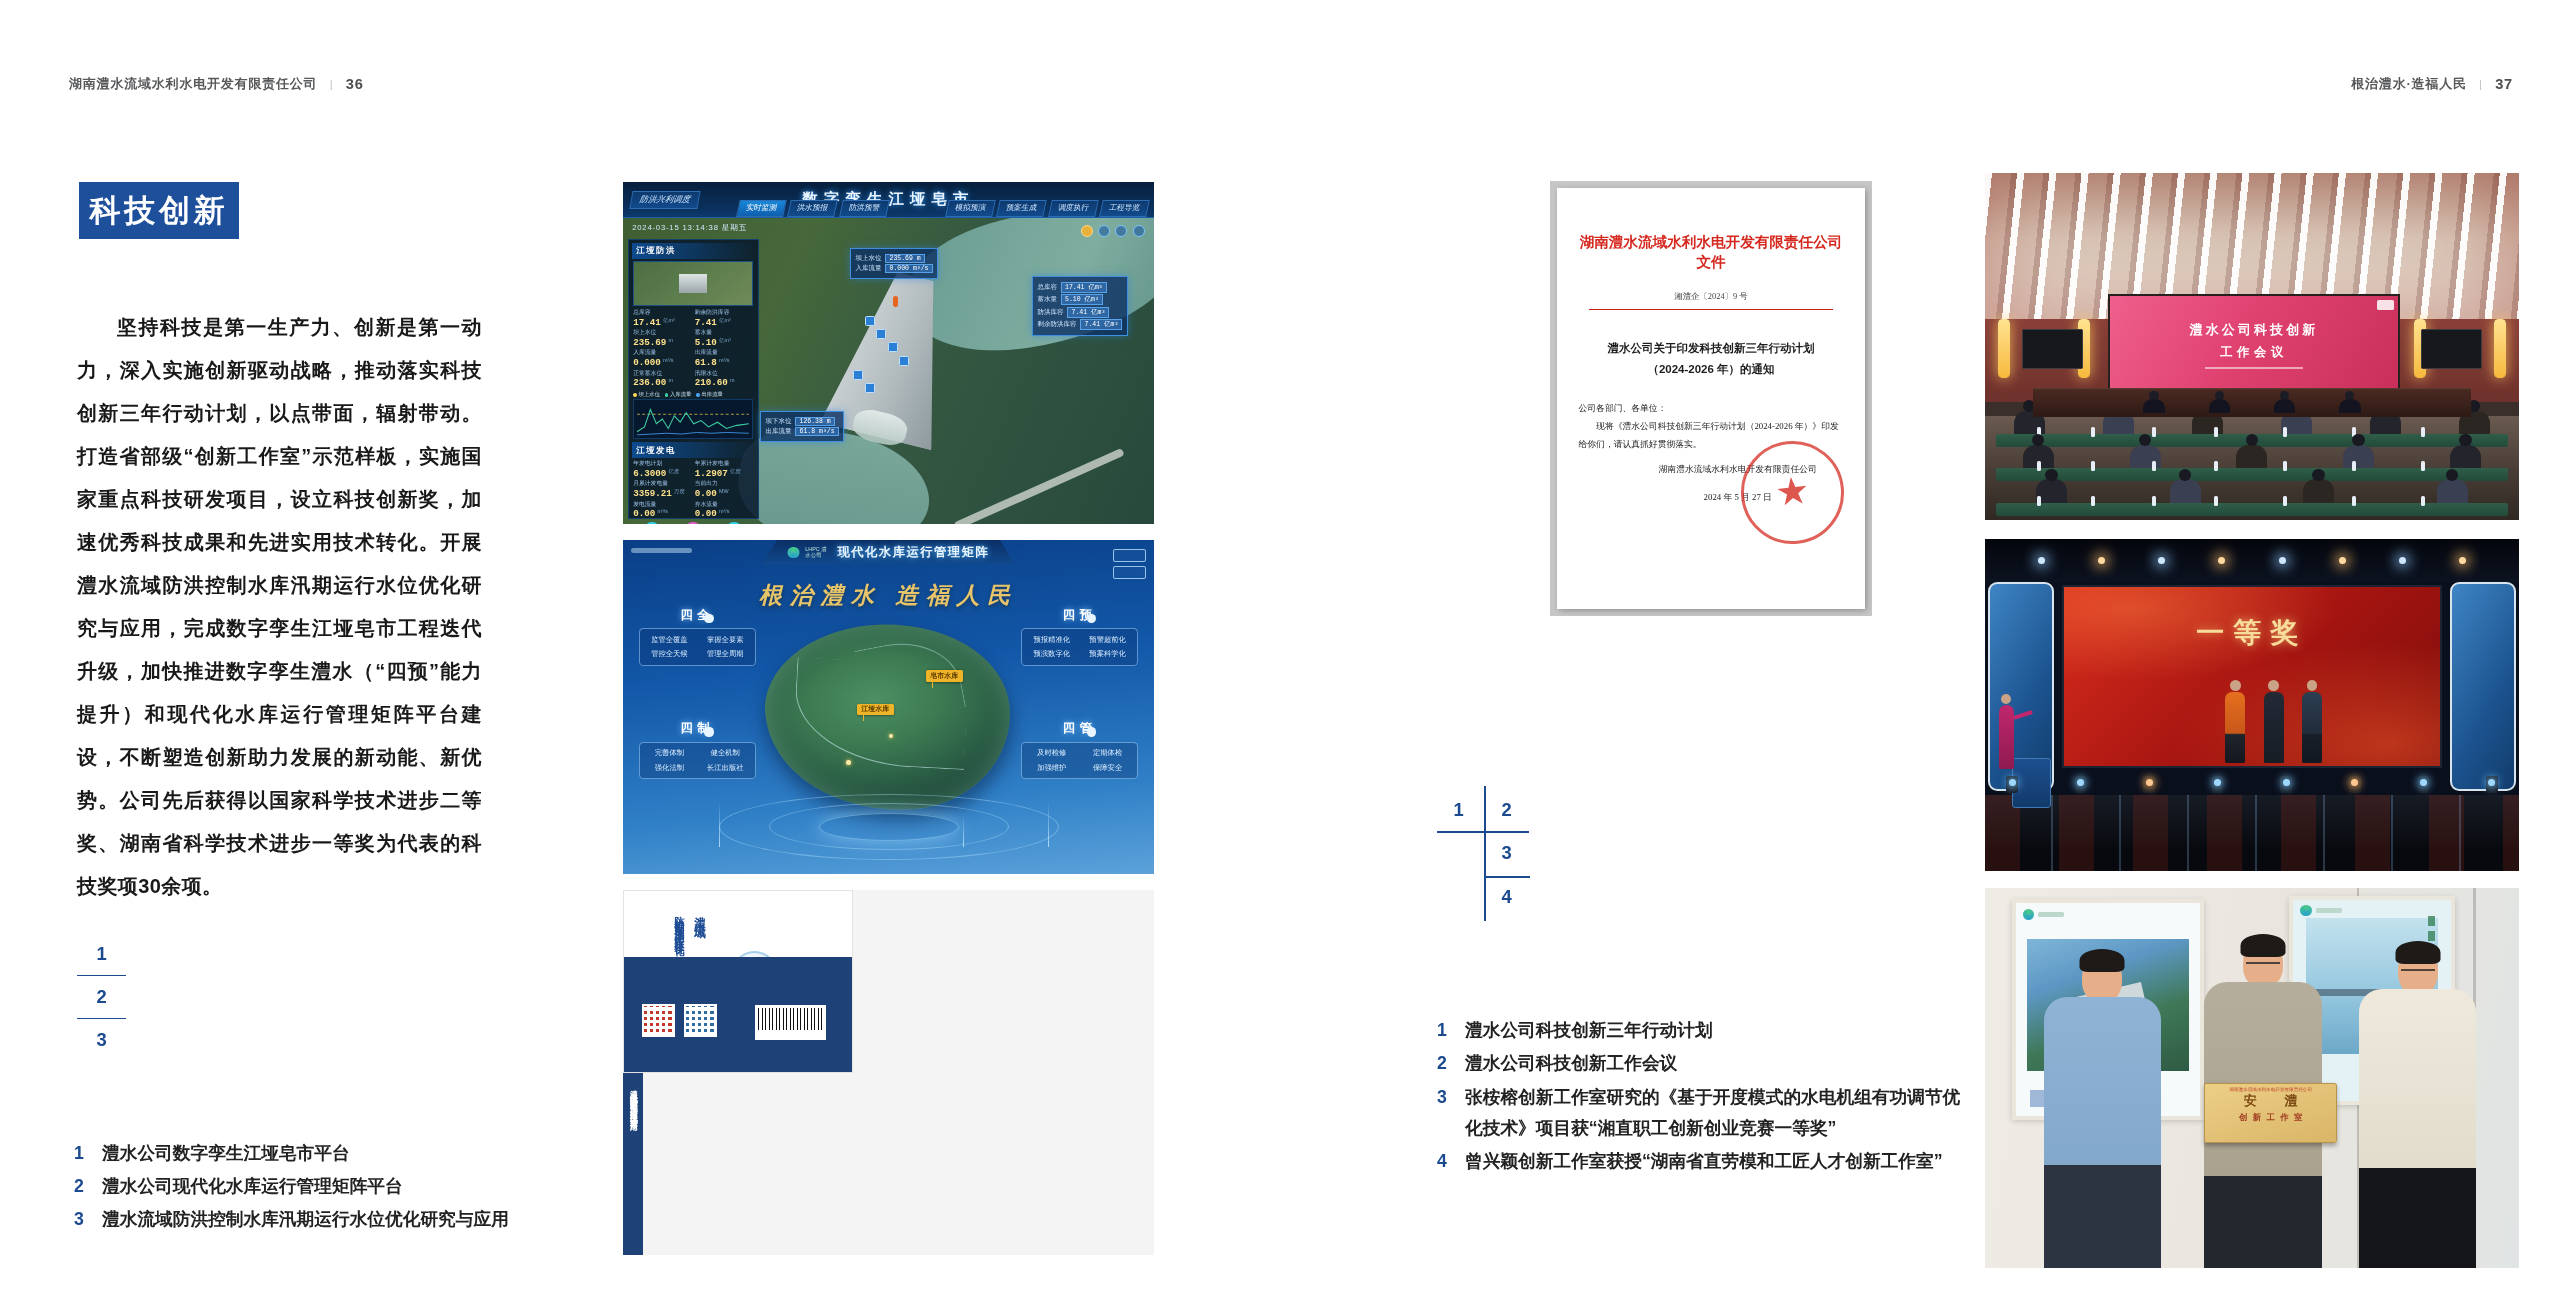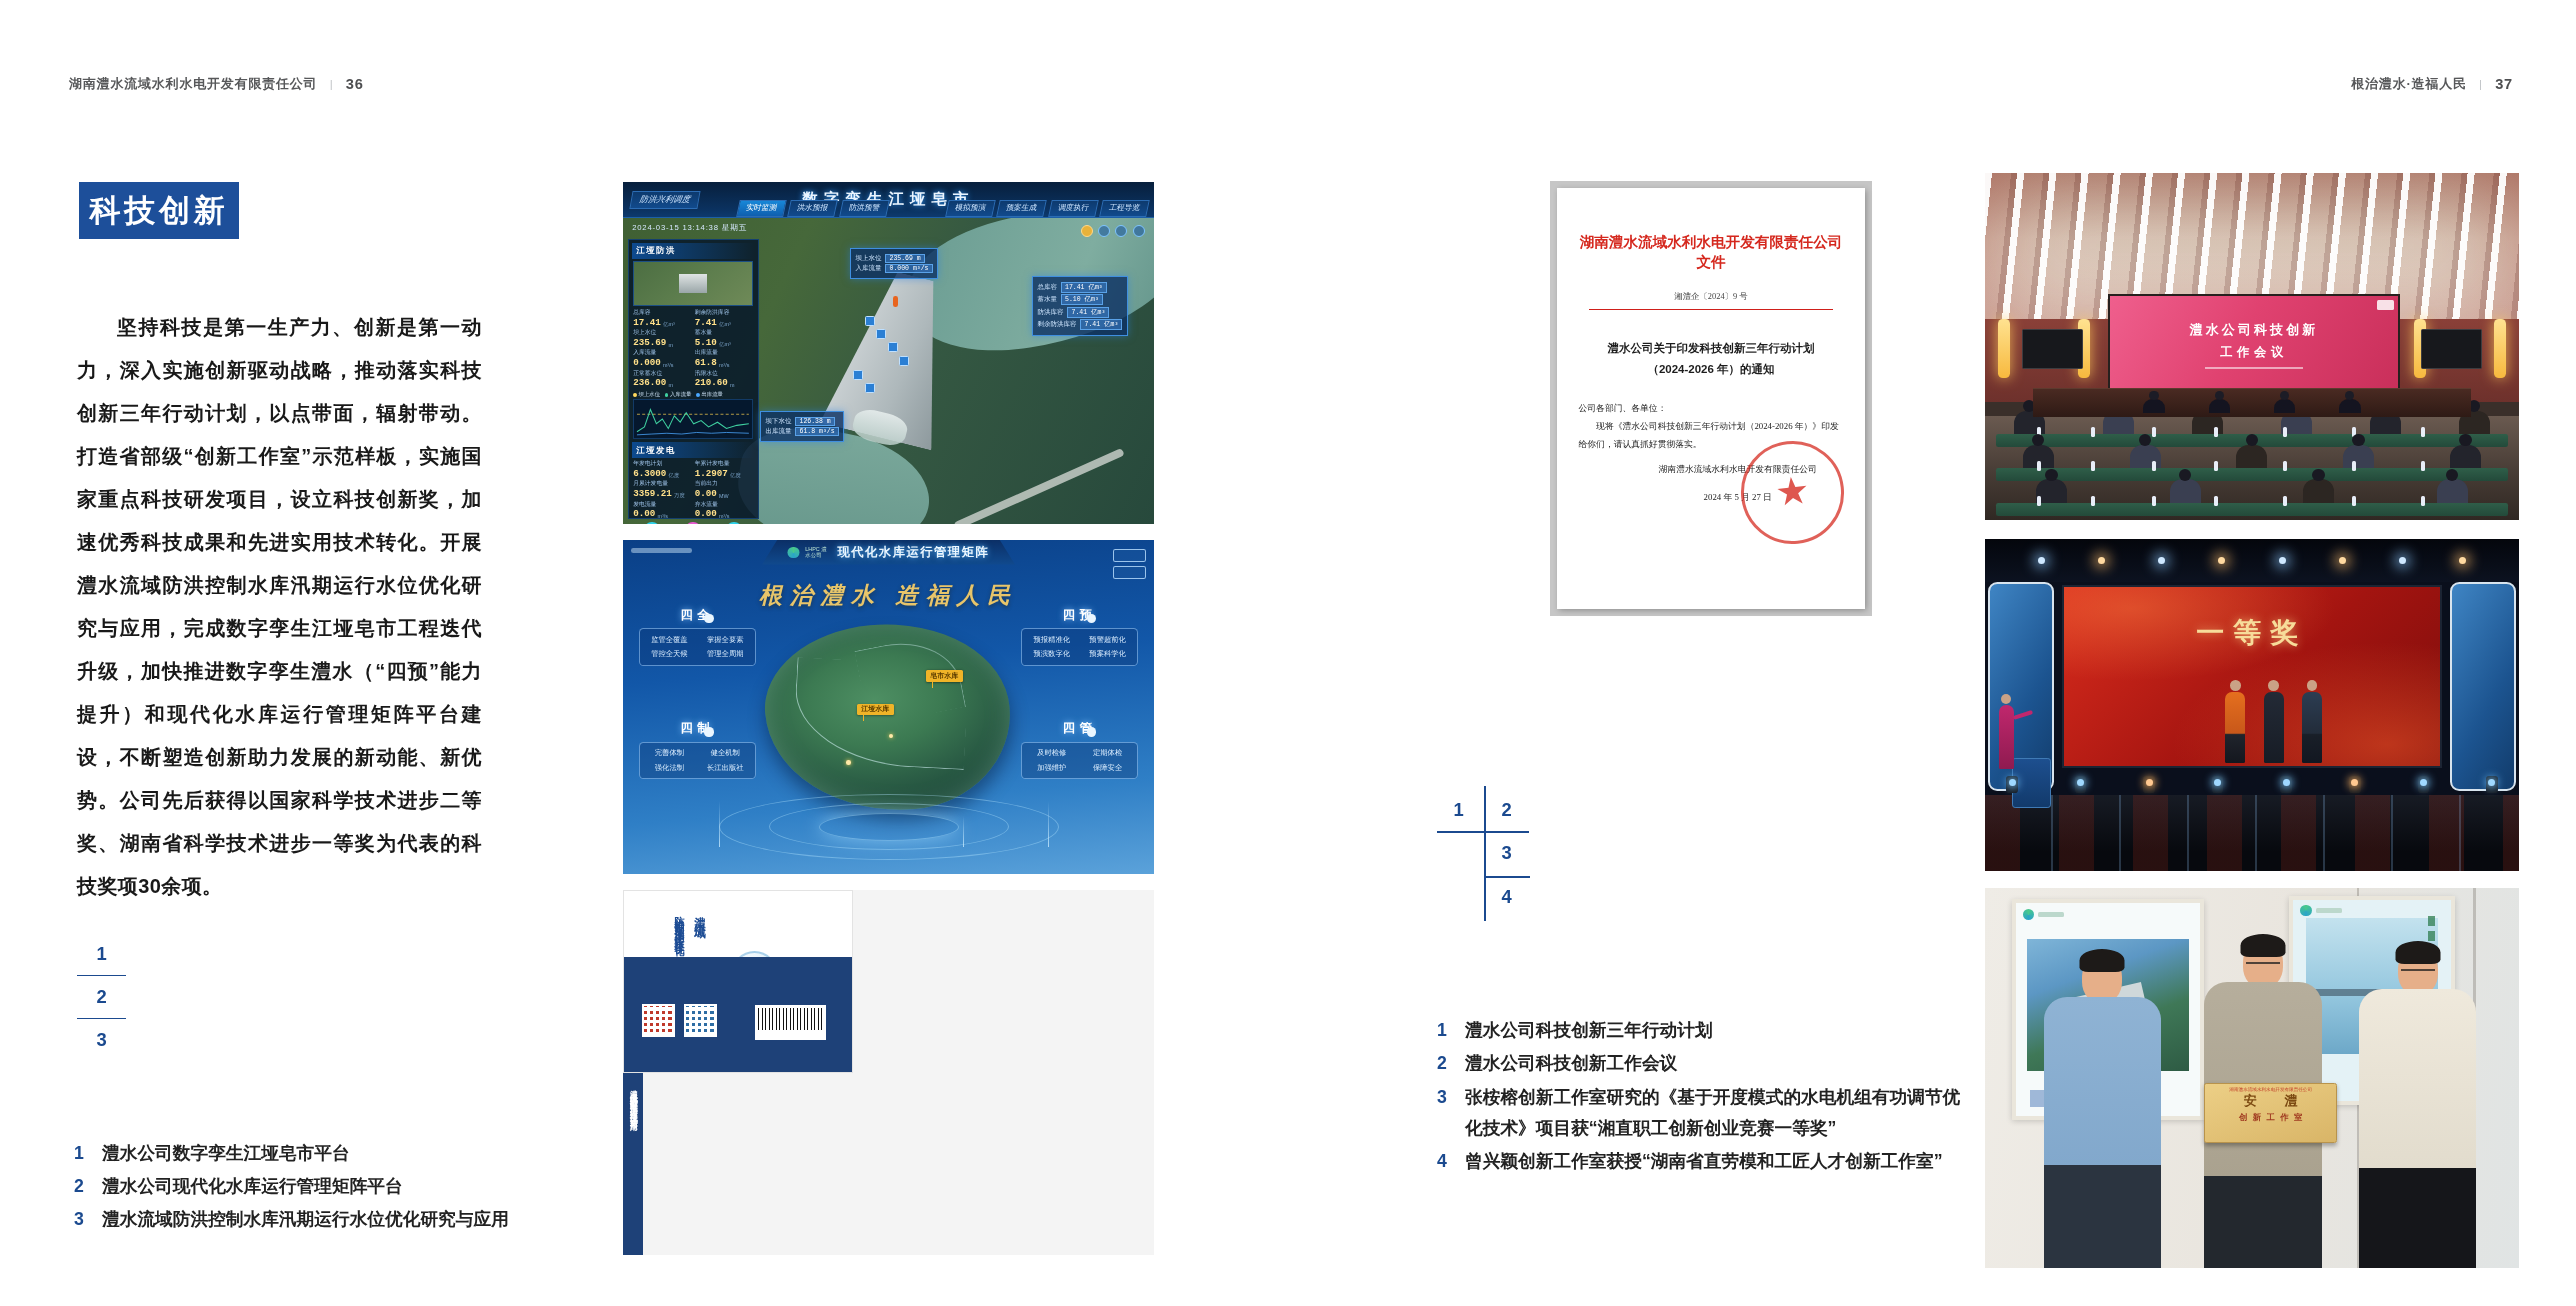--- a/index.html
+++ b/index.html
@@ -81,21 +81,21 @@
   .dt-icons i:first-child{background:#e8b23a;border-color:#ffd98a;}
   .dt-panel{position:absolute;left:4.6px;top:57px;width:131px;bottom:4.6px;
      background:rgba(4,20,42,.82);border:0.8px solid #14406e;box-sizing:border-box;padding:3.1px;}
   .dt-ph{font-size:8.4px;font-weight:bold;color:#fff;background:linear-gradient(90deg,#0d4a8f,rgba(13,74,143,0));
      padding:2.3px 4.6px;margin-bottom:2.3px;letter-spacing:1.5px;}
   .dt-thumb{height:43px;margin:0 1.5px 3.1px;background:
      linear-gradient(140deg,#4c6e42 0%,#5b7c4c 45%,#6f8a58 100%);position:relative;border:0.8px solid #1c4f84;}
   .dt-thumb i{position:absolute;left:38%;top:28%;width:24%;height:44%;background:linear-gradient(#dfe4e4,#9aa6a8);}
   .dt-grid{display:grid;grid-template-columns:1fr 1fr;gap:1.5px 3.1px;margin:0 1.5px 3.1px;}
   .dt-cell .l{display:block;font-size:5.8px;color:#9fc3e8;line-height:7.7px;}
-  .dt-cell .vr{display:flex;align-items:flex-end;gap:2.3px;}
+  .dt-cell .vr{display:flex;align-items:flex-start;gap:2.3px;}
   .dt-cell .v{font-size:9.2px;font-weight:bold;color:#ffe08a;font-family:"Liberation Mono","DejaVu Sans Mono",monospace;}
   .dt-cell .u{font-size:5.4px;color:#7fa8cf;}
   .dt-legend{display:flex;gap:4.6px;margin:1.5px 1.5px 0.8px;}
   .dt-legend span{font-size:5.4px;color:#cfe4f8;display:flex;align-items:center;gap:1.5px;}
   .dt-legend span::before{content:"";width:3.8px;height:3.8px;border-radius:50%;background:#ffd95e;}
   .dt-legend span:nth-child(2)::before{background:#3fd0a0;}
   .dt-legend span:nth-child(3)::before{background:#4aa8ff;}
   .dt-chart{height:38px;margin:0 1.5px 3.1px;background:#05182e;border:0.8px solid #123a66;}
   .dt-gauges{display:flex;justify-content:space-around;margin-top:1.5px;}
   .dt-gauges i{width:15.4px;height:15.4px;border-radius:50%;border:2.3px solid #2fd1e8;box-sizing:border-box;}

